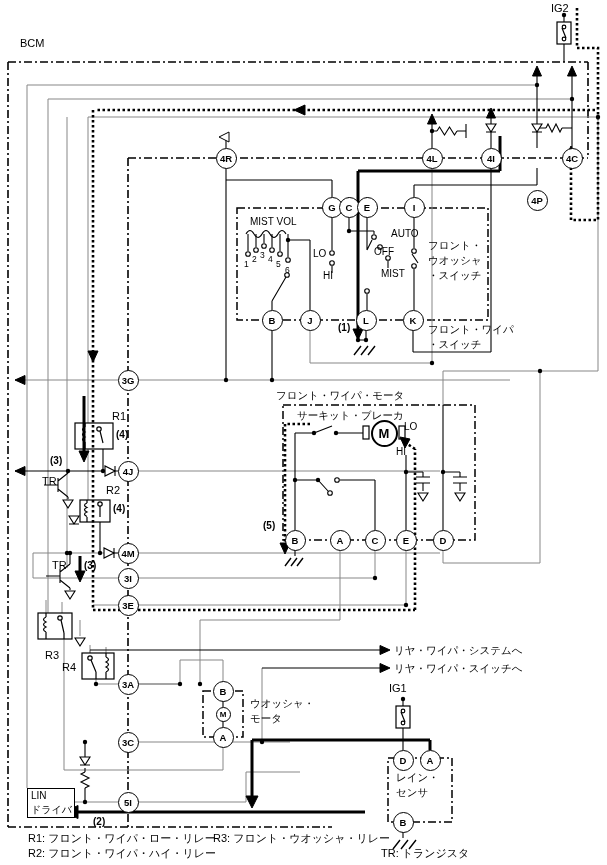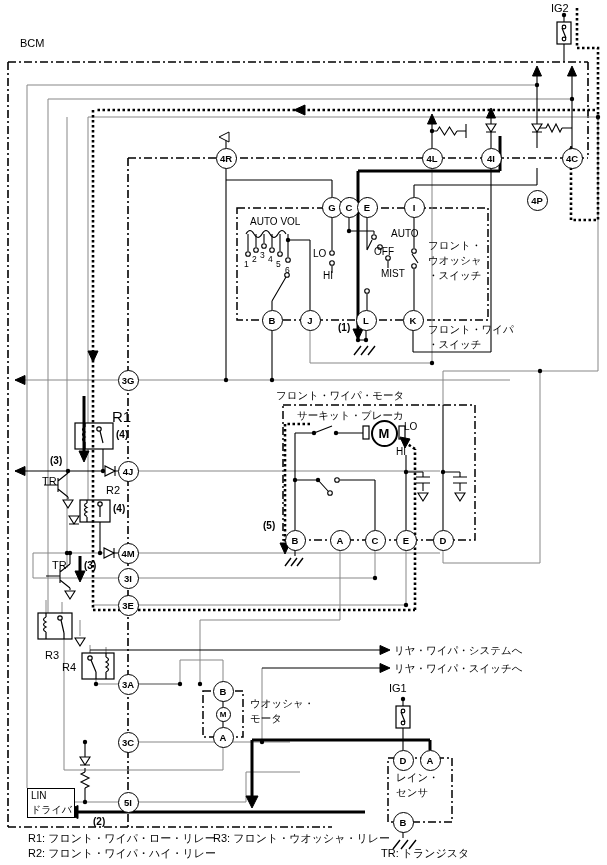--- a/index.html
+++ b/index.html
@@ -271,21 +271,21 @@
         <circle cx="443" cy="472" r="2.2"></circle>
     <circle cx="540" cy="371" r="2.2"></circle>
         <circle cx="598" cy="117" r="2.2"></circle>
   </g>
 </svg>
 
 <div class="lbl" style="left:20px;top:36px;font-size:11px;">BCM</div>
 <div class="lbl" style="left:551px;top:1px;font-size:11px;">IG2</div>
 <div class="lbl" style="left:389px;top:681px;font-size:11px;">IG1</div>
 
-<div class="lbl" style="left:250px;top:214px;font-size:10px;">AUTO VOL</div>
+<div class="lbl" style="left:250px;top:214px;font-size:10px;">MIST VOL</div>
 <div class="lbl sm" style="left:244px;top:260px;">1</div>
 <div class="lbl sm" style="left:252px;top:255px;">2</div>
 <div class="lbl sm" style="left:260px;top:251px;">3</div>
 <div class="lbl sm" style="left:268px;top:255px;">4</div>
 <div class="lbl sm" style="left:276px;top:260px;">5</div>
 <div class="lbl sm" style="left:285px;top:266px;">6</div>
 <div class="lbl" style="left:313px;top:246px;font-size:10px;">LO</div>
 <div class="lbl" style="left:323px;top:268px;font-size:10px;">HI</div>
 <div class="lbl" style="left:366px;top:226px;font-size:10px;margin-left:25px;">AUTO</div>
 <div class="lbl" style="left:374px;top:244px;font-size:10px;">OFF</div>
@@ -313,21 +313,21 @@
 <div class="lbl" style="left:394px;top:661px;">リヤ・ワイパ・スイッチへ</div>
 
 <div class="lbl bold" style="left:338px;top:322px;">(1)</div>
 <div class="lbl bold" style="left:93px;top:816px;">(2)</div>
 <div class="lbl bold" style="left:50px;top:455px;">(3)</div>
 <div class="lbl bold" style="left:84px;top:560px;">(3)</div>
 <div class="lbl bold" style="left:116px;top:429px;">(4)</div>
 <div class="lbl bold" style="left:113px;top:503px;">(4)</div>
 <div class="lbl bold" style="left:263px;top:520px;">(5)</div>
 
-<div class="lbl" style="left:112px;top:409px;font-size:15px;">R1</div>
+<div class="lbl" style="left:112px;top:409px;font-size:11px;">R1</div>
 <div class="lbl" style="left:106px;top:483px;font-size:11px;">R2</div>
 <div class="lbl" style="left:45px;top:648px;font-size:11px;">R3</div>
 <div class="lbl" style="left:62px;top:660px;font-size:11px;">R4</div>
 <div class="lbl" style="left:42px;top:474px;font-size:11px;">TR</div>
 <div class="lbl" style="left:52px;top:558px;font-size:11px;">TR</div>
 
 <div class="conn" style="left:226px;top:158px;">4R</div>
 <div class="conn" style="left:432px;top:158px;">4L</div>
 <div class="conn" style="left:491px;top:158px;">4I</div>
 <div class="conn" style="left:537px;top:158px;margin-top:32px;">4P</div>

